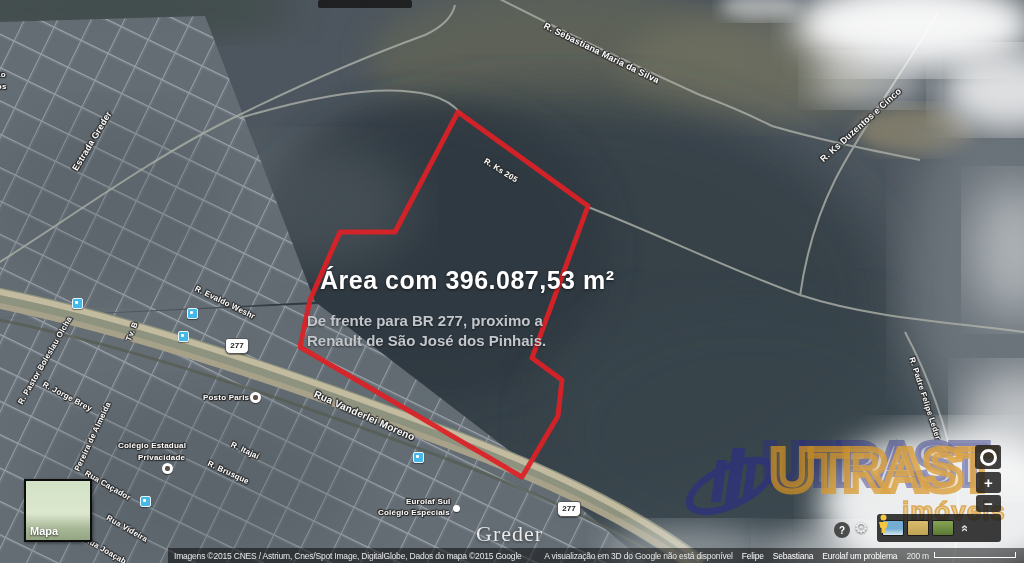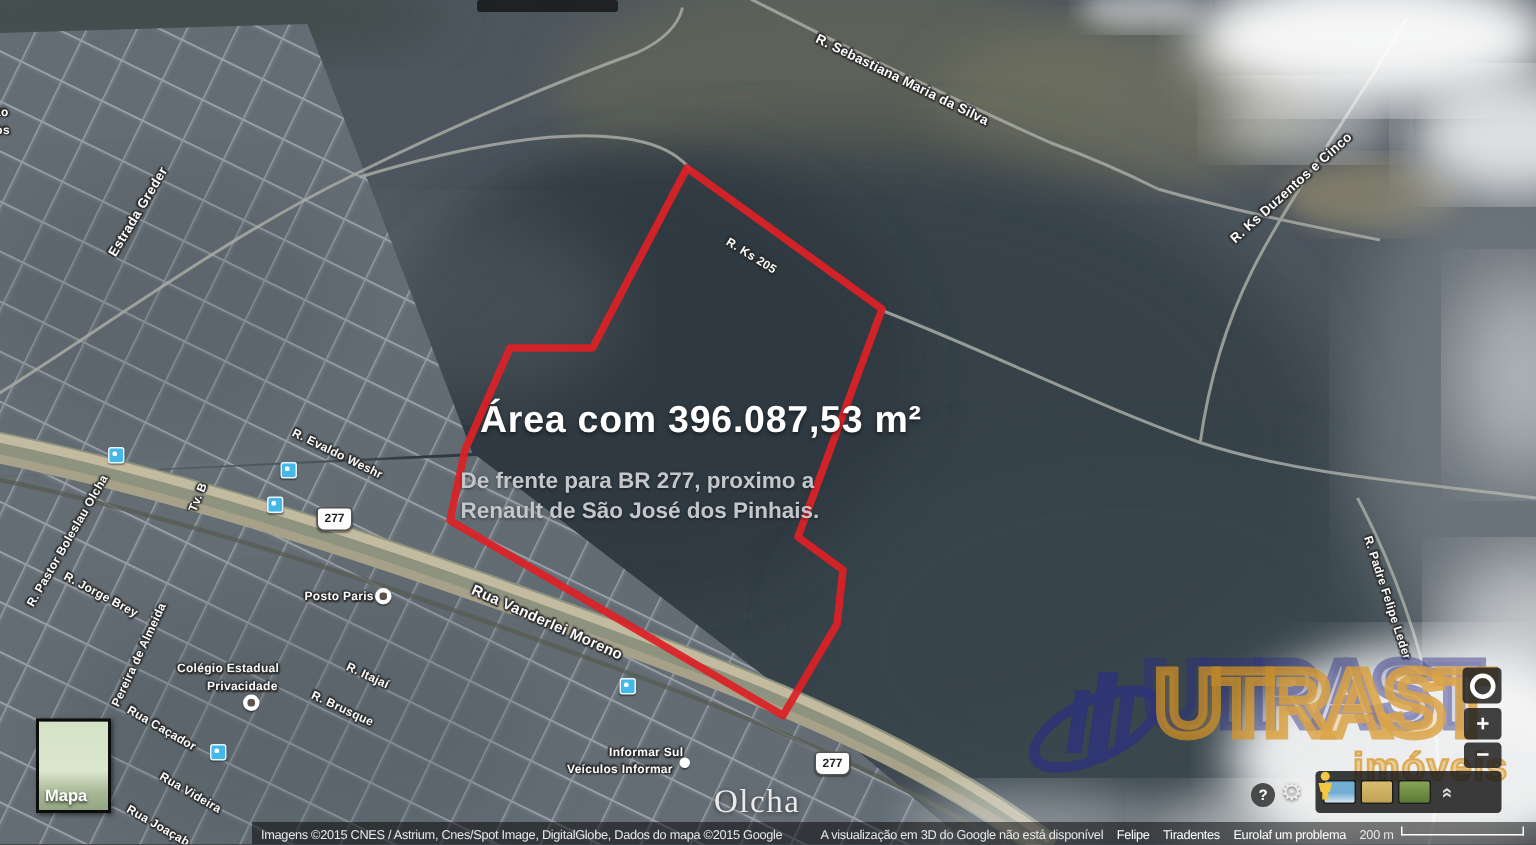--- a/index.html
+++ b/index.html
@@ -13,21 +13,21 @@
       transform-origin:center;letter-spacing:.2px;}
   .ml-sm{font-size:8px;}
   
   .anno-title{position:absolute;left:320px;top:266px;font-size:25px;font-weight:bold;color:#fff;
       text-shadow:0 1px 3px rgba(0,0,0,.55);letter-spacing:.5px;}
   .anno-sub{position:absolute;left:307px;top:311px;font-size:15px;font-weight:bold;color:#c3c7cc;
       line-height:20px;text-shadow:0 1px 2px rgba(0,0,0,.5);}
   
   .shield{position:absolute;width:22px;height:14px;background:#fdfdfd;border:1px solid #555;
       border-radius:3px 3px 5px 5px;color:#222;font-size:8px;font-weight:bold;text-align:center;
-      line-height:14px;box-shadow:0 1px 1px rgba(0,0,0,.4);}
+      line-height:14px;box-shadow:0 1px 1px rgba(0,0,0,.4);margin-left:14px;}
   
   .poi{position:absolute;width:11px;height:11px;background:#fff;border-radius:50%;
       box-shadow:0 1px 1px rgba(0,0,0,.5);}
   .poi::after{content:"";position:absolute;left:3px;top:3px;width:5px;height:5px;background:#5d5048;border-radius:2px;}
   .poi-dot{position:absolute;width:7px;height:7px;background:#fff;border-radius:50%;box-shadow:0 1px 1px rgba(0,0,0,.5);}
   .busicon{position:absolute;width:9px;height:9px;background:#45b8ea;border:1px solid #e8f6fd;
       border-radius:2px;box-shadow:0 1px 1px rgba(0,0,0,.4);}
   .busicon::after{content:"";position:absolute;left:2px;top:2px;width:3px;height:3px;background:#fff;border-radius:1px;}
   
   .glogo{position:absolute;left:476px;top:521px;font-family:"Liberation Serif",serif;
@@ -54,32 +54,32 @@
   .thumb-sky{background:linear-gradient(#74add4 55%,#d7e7ef);}
   .thumb-sand{background:linear-gradient(#d9bc6d,#bfa254);}
   .thumb-grass{background:linear-gradient(#87a355,#5c7a36);}
   .collapse{color:#ddd;font-size:13px;font-weight:bold;transform:rotate(-90deg);display:inline-block;margin-left:2px;}
   .help{position:absolute;left:834px;top:522px;width:16px;height:16px;border-radius:50%;
       background:rgba(40,40,40,.8);color:#fff;font-size:10px;font-weight:bold;display:flex;
       align-items:center;justify-content:center;cursor:pointer;}
   .gear{position:absolute;left:854px;top:518px;font-size:16px;color:#ededed;cursor:pointer;
       text-shadow:0 1px 2px rgba(0,0,0,.6);}
   
-  .minimap{position:absolute;left:24px;top:479px;width:50px;height:63px;background:
+  .minimap{position:absolute;left:24px;top:479px;width:68px;height:63px;background:
       linear-gradient(#d3e2c6 0%,#dce7cd 55%,#a8b897 80%,#93a582);border:2px solid #0d0d0d;
       box-sizing:border-box;box-shadow:1px 1px 3px rgba(0,0,0,.5);cursor:pointer;}
   .minimap span{position:absolute;left:4px;bottom:3px;color:#fff;font-size:11px;font-weight:bold;
       text-shadow:0 1px 2px rgba(0,0,0,.7);}
   
   .attrbar{position:absolute;left:168px;top:548px;width:856px;height:15px;background:rgba(0,0,0,.5);
       display:flex;align-items:center;color:#e8e8e8;font-size:8.5px;letter-spacing:-.2px;
       white-space:nowrap;overflow:hidden;box-sizing:border-box;padding:0 8px 0 6px;gap:9px;}
   .attrbar .flexspace{flex:1;}
   .attrbar a{color:#fff;text-decoration:none;cursor:pointer;}
-  .scalewrap{display:flex;align-items:flex-start;gap:5px;}
+  .scalewrap{display:flex;align-items:flex-end;gap:5px;}
   .scalebar{width:80px;height:5px;border-left:1px solid #fff;border-right:1px solid #fff;
       border-bottom:1px solid #fff;margin-bottom:3px;}
 </style>
 </head>
 <body>
 
 <div id="stage">
 
   <svg width="1024" height="563" viewBox="0 0 1024 563">
     <defs>
@@ -165,22 +165,22 @@
   <div class="ml ml-sm" style="left:55px;top:432px;transform:rotate(-65deg);">Pereira de Almeida</div>
   <div class="ml ml-sm" style="left:118px;top:441px;">Colégio Estadual</div>
   <div class="ml ml-sm" style="left:138px;top:453px;">Privacidade</div>
   <div class="ml ml-sm" style="left:82px;top:481px;transform:rotate(30deg);">Rua Caçador</div>
   <div class="ml ml-sm" style="left:104px;top:524px;transform:rotate(30deg);">Rua Videira</div>
   <div class="ml ml-sm" style="left:82px;top:546px;transform:rotate(30deg);">Rua Joaçab</div>
   <div class="ml ml-sm" style="left:230px;top:446px;transform:rotate(25deg);">R. Itajaí</div>
   <div class="ml ml-sm" style="left:206px;top:468px;transform:rotate(25deg);">R. Brusque</div>
   <div class="ml ml-sm" style="left:203px;top:393px;">Posto Paris</div>
   <div class="ml" style="left:310px;top:410px;transform:rotate(24deg);font-size:10px;">Rua Vanderlei Moreno</div>
-  <div class="ml ml-sm" style="left:406px;top:497px;">Informar Sul</div>
-  <div class="ml ml-sm" style="left:378px;top:508px;">Veículos Informar</div>
+  <div class="ml ml-sm" style="left:406px;top:497px;">Eurolaf Sul</div>
+  <div class="ml ml-sm" style="left:378px;top:508px;">Colégio Especiais</div>
   <div class="ml ml-sm" style="left:-4px;top:70px;">ão</div>
   <div class="ml ml-sm" style="left:-6px;top:82px;">tos</div>
 
   <div class="shield" style="left:211px;top:338px;">277</div>
   <div class="shield" style="left:543px;top:501px;">277</div>
 
   <div class="poi" style="left:250px;top:392px;"></div>
   <div class="poi" style="left:162px;top:463px;"></div>
   <div class="poi-dot" style="left:453px;top:505px;"></div>
   <div class="busicon" style="left:187px;top:308px;"></div>
@@ -228,28 +228,28 @@
     <div class="thumb thumb-sky"></div>
     <div class="thumb thumb-sand"></div>
     <div class="thumb thumb-grass"></div>
     <span class="collapse">»</span>
   </div>
 
   <div class="minimap">
     <span>Mapa</span>
   </div>
 
-  <div class="glogo">Olcha</div>
+  <div class="glogo">Greder</div>
 
   <div class="attrbar">
     <span>Imagens ©2015 CNES / Astrium, Cnes/Spot Image, DigitalGlobe, Dados do mapa ©2015 Google</span>
     <span class="flexspace"></span>
     <span>A visualização em 3D do Google não está disponível</span>
     <a>Felipe</a>
-    <a>Tiradentes</a>
+    <a>Sebastiana</a>
     <a>Eurolaf um problema</a>
     <span class="scalewrap">
       <span>200 m</span>
       <span class="scalebar"></span>
     </span>
   </div>
 
 </div>
 
 </body></html>

